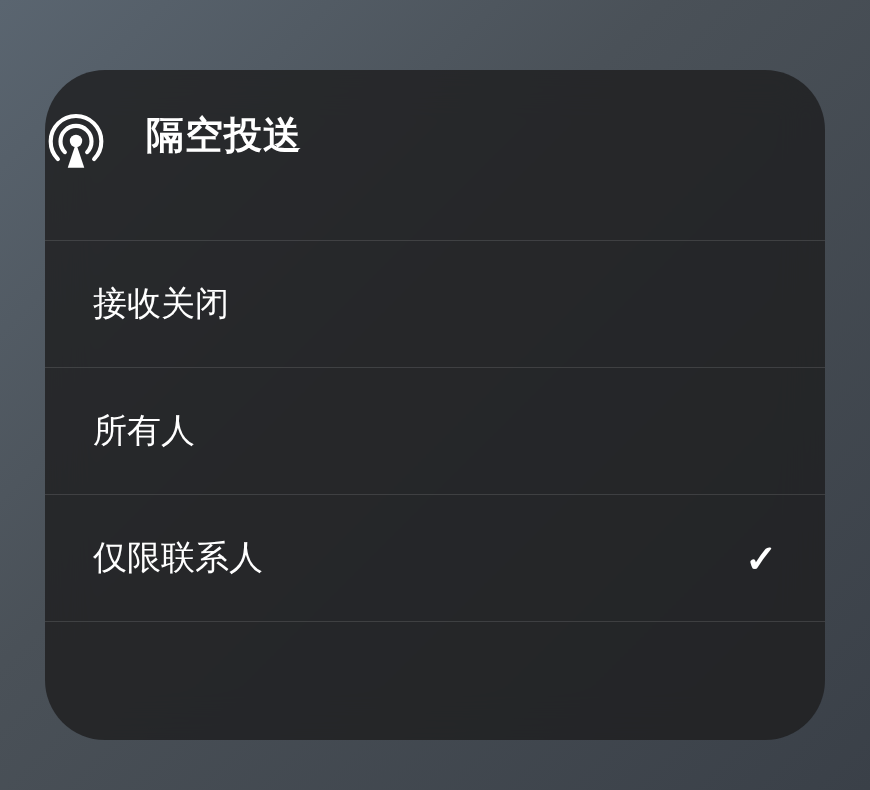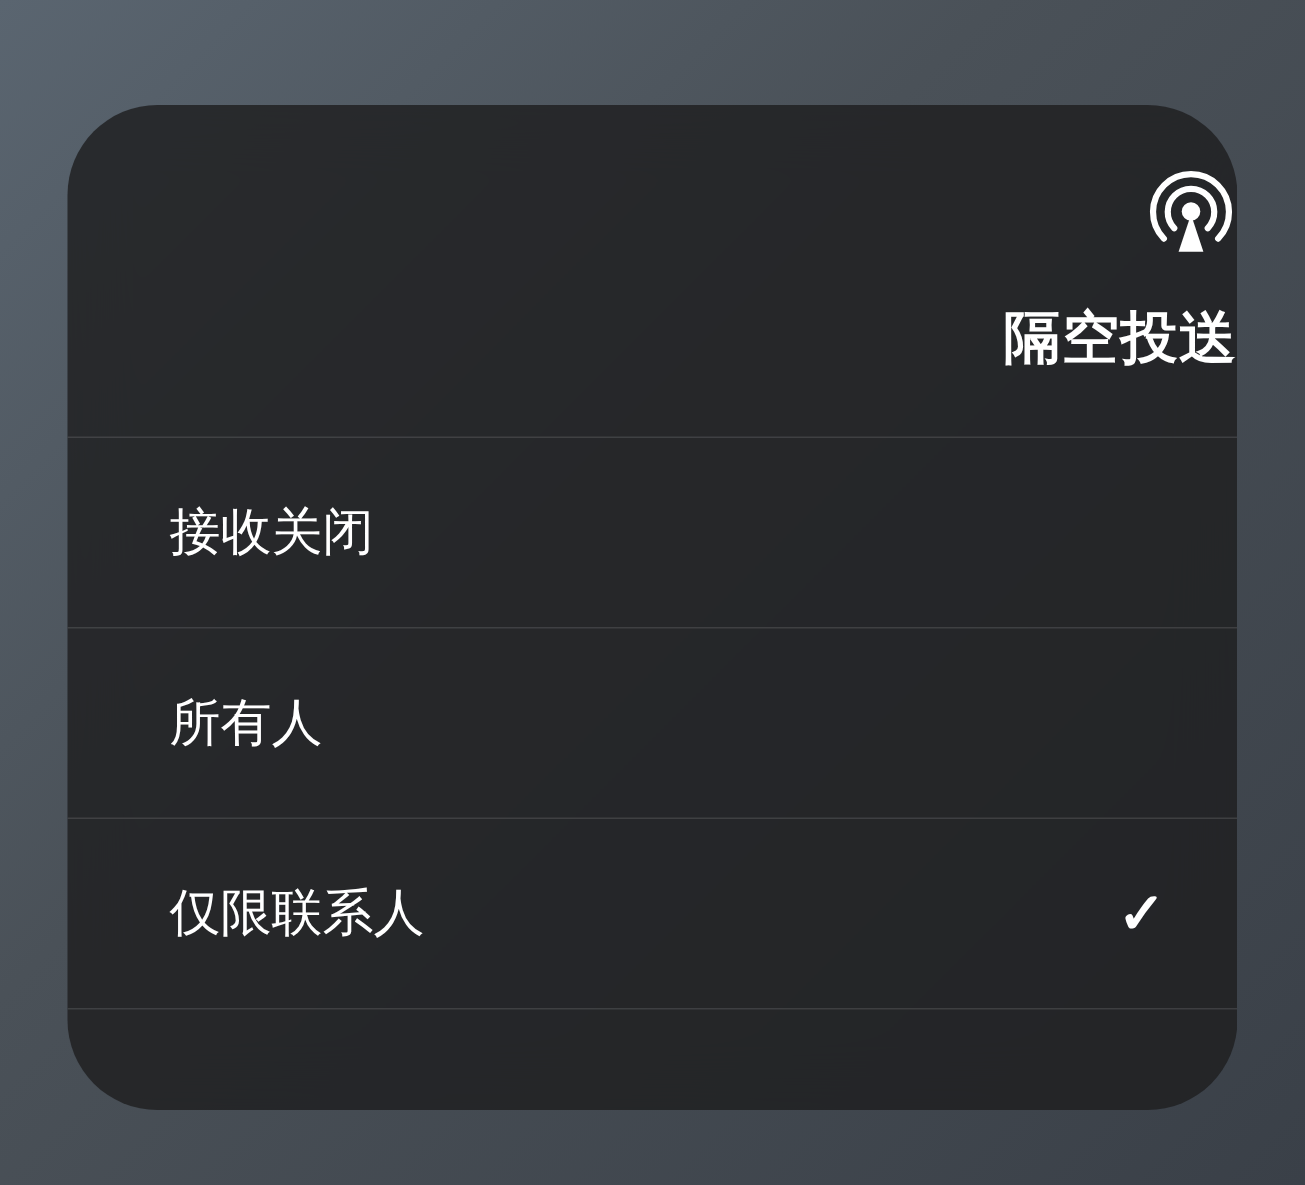--- a/index.html
+++ b/index.html
@@ -26,24 +26,25 @@
       border-radius: 60px;
       margin-top: 20px;
       overflow: hidden;
       display: flex;
       flex-direction: column;
       backdrop-filter: blur(20px);
     }
     
     .header {
       display: flex;
-      flex-direction: column;
-      align-items: flex-end;
+      flex-direction: row;
+      align-items: flex-start;
       padding: 40px 0 40px 0;
       border-bottom: 1px solid rgba(255, 255, 255, 0.12);
+      gap: 39px;
     }
     
     .airdrop-icon {
       width: 62px;
       height: 62px;
       margin-bottom: 28px;
       display: flex;
       align-items: center;
       justify-content: center;
     }
@@ -52,21 +53,21 @@
       color: #ffffff;
       font-size: 38px;
       font-weight: 600;
       letter-spacing: 1px;
     }
     
     .option {
       display: flex;
       align-items: flex-end;
       justify-content: space-between;
-      padding: 40px 48px 40px 68px;
+      padding: 40px 48px 40px 48px;
       border-bottom: 1px solid rgba(255, 255, 255, 0.12);
       cursor: pointer;
     }
     
     .option:last-child {
       border-bottom: 1px solid rgba(255, 255, 255, 0.12);
     }
     
     .option-label {
       color: #ffffff;

